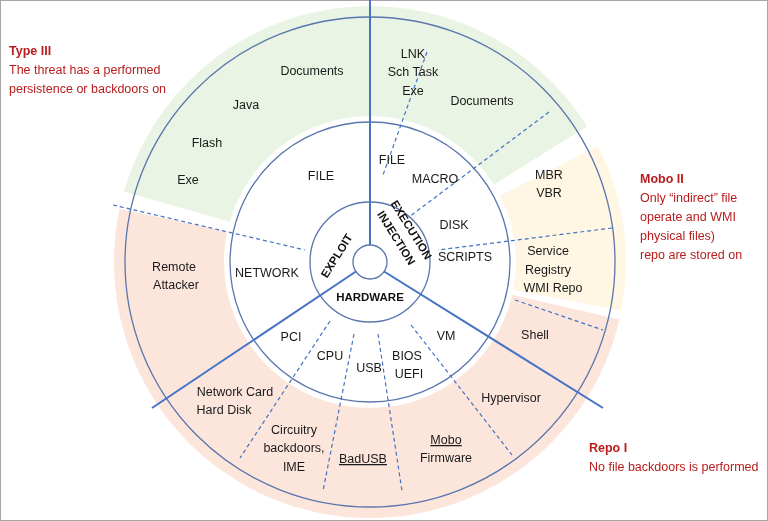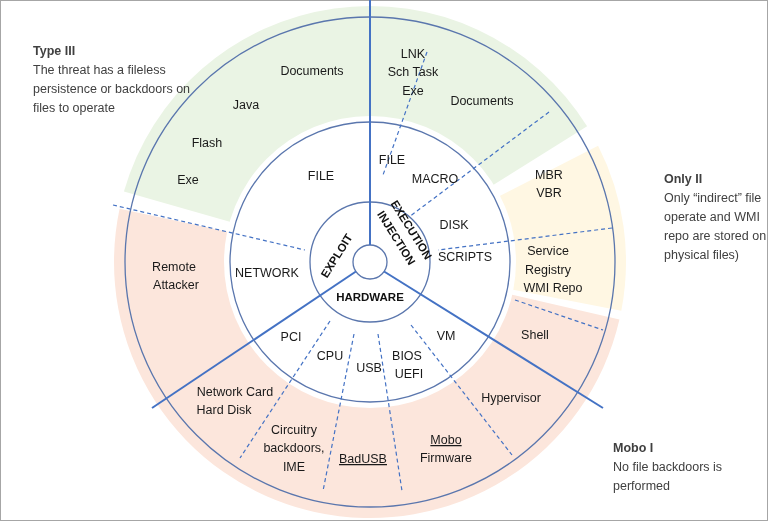--- a/index.html
+++ b/index.html
@@ -1,21 +1,21 @@
 <!DOCTYPE html>
 <html><head>
 <meta charset="utf-8">
 <style>
   html,body{margin:0;padding:0;background:#ffffff;}
   body{width:768px;height:521px;overflow:hidden;font-family:"Liberation Sans",sans-serif;}
   .frame{position:absolute;left:0;top:0;width:766px;height:519px;border:1px solid #a6a6a6;border-bottom-width:2px;background:#fff;}
   svg{position:absolute;left:0;top:0;}
   .lbl{font-family:"Liberation Sans",sans-serif;font-size:12.5px;fill:#1a1a1a;text-anchor:middle;}
   .core{font-family:"Liberation Sans",sans-serif;font-size:11.5px;font-weight:bold;fill:#111;text-anchor:middle;}
-  .note{position:absolute;font-family:"Liberation Sans",sans-serif;font-size:12.5px;line-height:19px;color:#404040;margin-left:24px;}
+  .note{position:absolute;font-family:"Liberation Sans",sans-serif;font-size:12.5px;line-height:19px;color:#b91c1c;}
   .note .t{font-weight:bold;display:block;}
 </style>
 </head>
 <body>
 
 <div class="frame"></div>
 
 <svg id="wheel" width="768" height="521">
 
   <path id="band-green" d="M370,262 L123.91700583979036,191.43683691084826 A256,256 0 0 1 587.1003126160449,126.34066835629932 Z" fill="#eaf4e4"></path>
@@ -84,29 +84,28 @@
   <text class="lbl" x="294" y="452">backdoors,</text>
   <text class="lbl" x="294" y="471">IME</text>
   <text class="lbl" x="235" y="396">Network Card</text>
   <text class="lbl" x="224" y="414">Hard Disk</text>
   <text class="lbl" x="174" y="271">Remote</text>
   <text class="lbl" x="176" y="289">Attacker</text>
 </svg>
 
 <div class="note" style="left:9px;top:42px;">
   <span class="t">Type III</span>
-  <span style="display:block">The threat has a fileless</span>
+  <span style="display:block">The threat has a performed</span>
   <span style="display:block">persistence or backdoors on</span>
-  <span style="display:block">files to operate</span>
 </div>
 
 <div class="note" style="left:640px;top:170px;">
-  <span class="t">Only II</span>
+  <span class="t">Mobo II</span>
   <span style="display:block">Only “indirect” file</span>
   <span style="display:block">operate and WMI</span>
+  <span style="display:block">physical files)</span>
   <span style="display:block">repo are stored on</span>
-  <span style="display:block">physical files)</span>
 </div>
 
 <div class="note" style="left:589px;top:439px;">
-  <span class="t">Mobo I</span>
+  <span class="t">Repo I</span>
   <span style="display:block">No file backdoors is performed</span>
 </div>
 
 </body></html>

